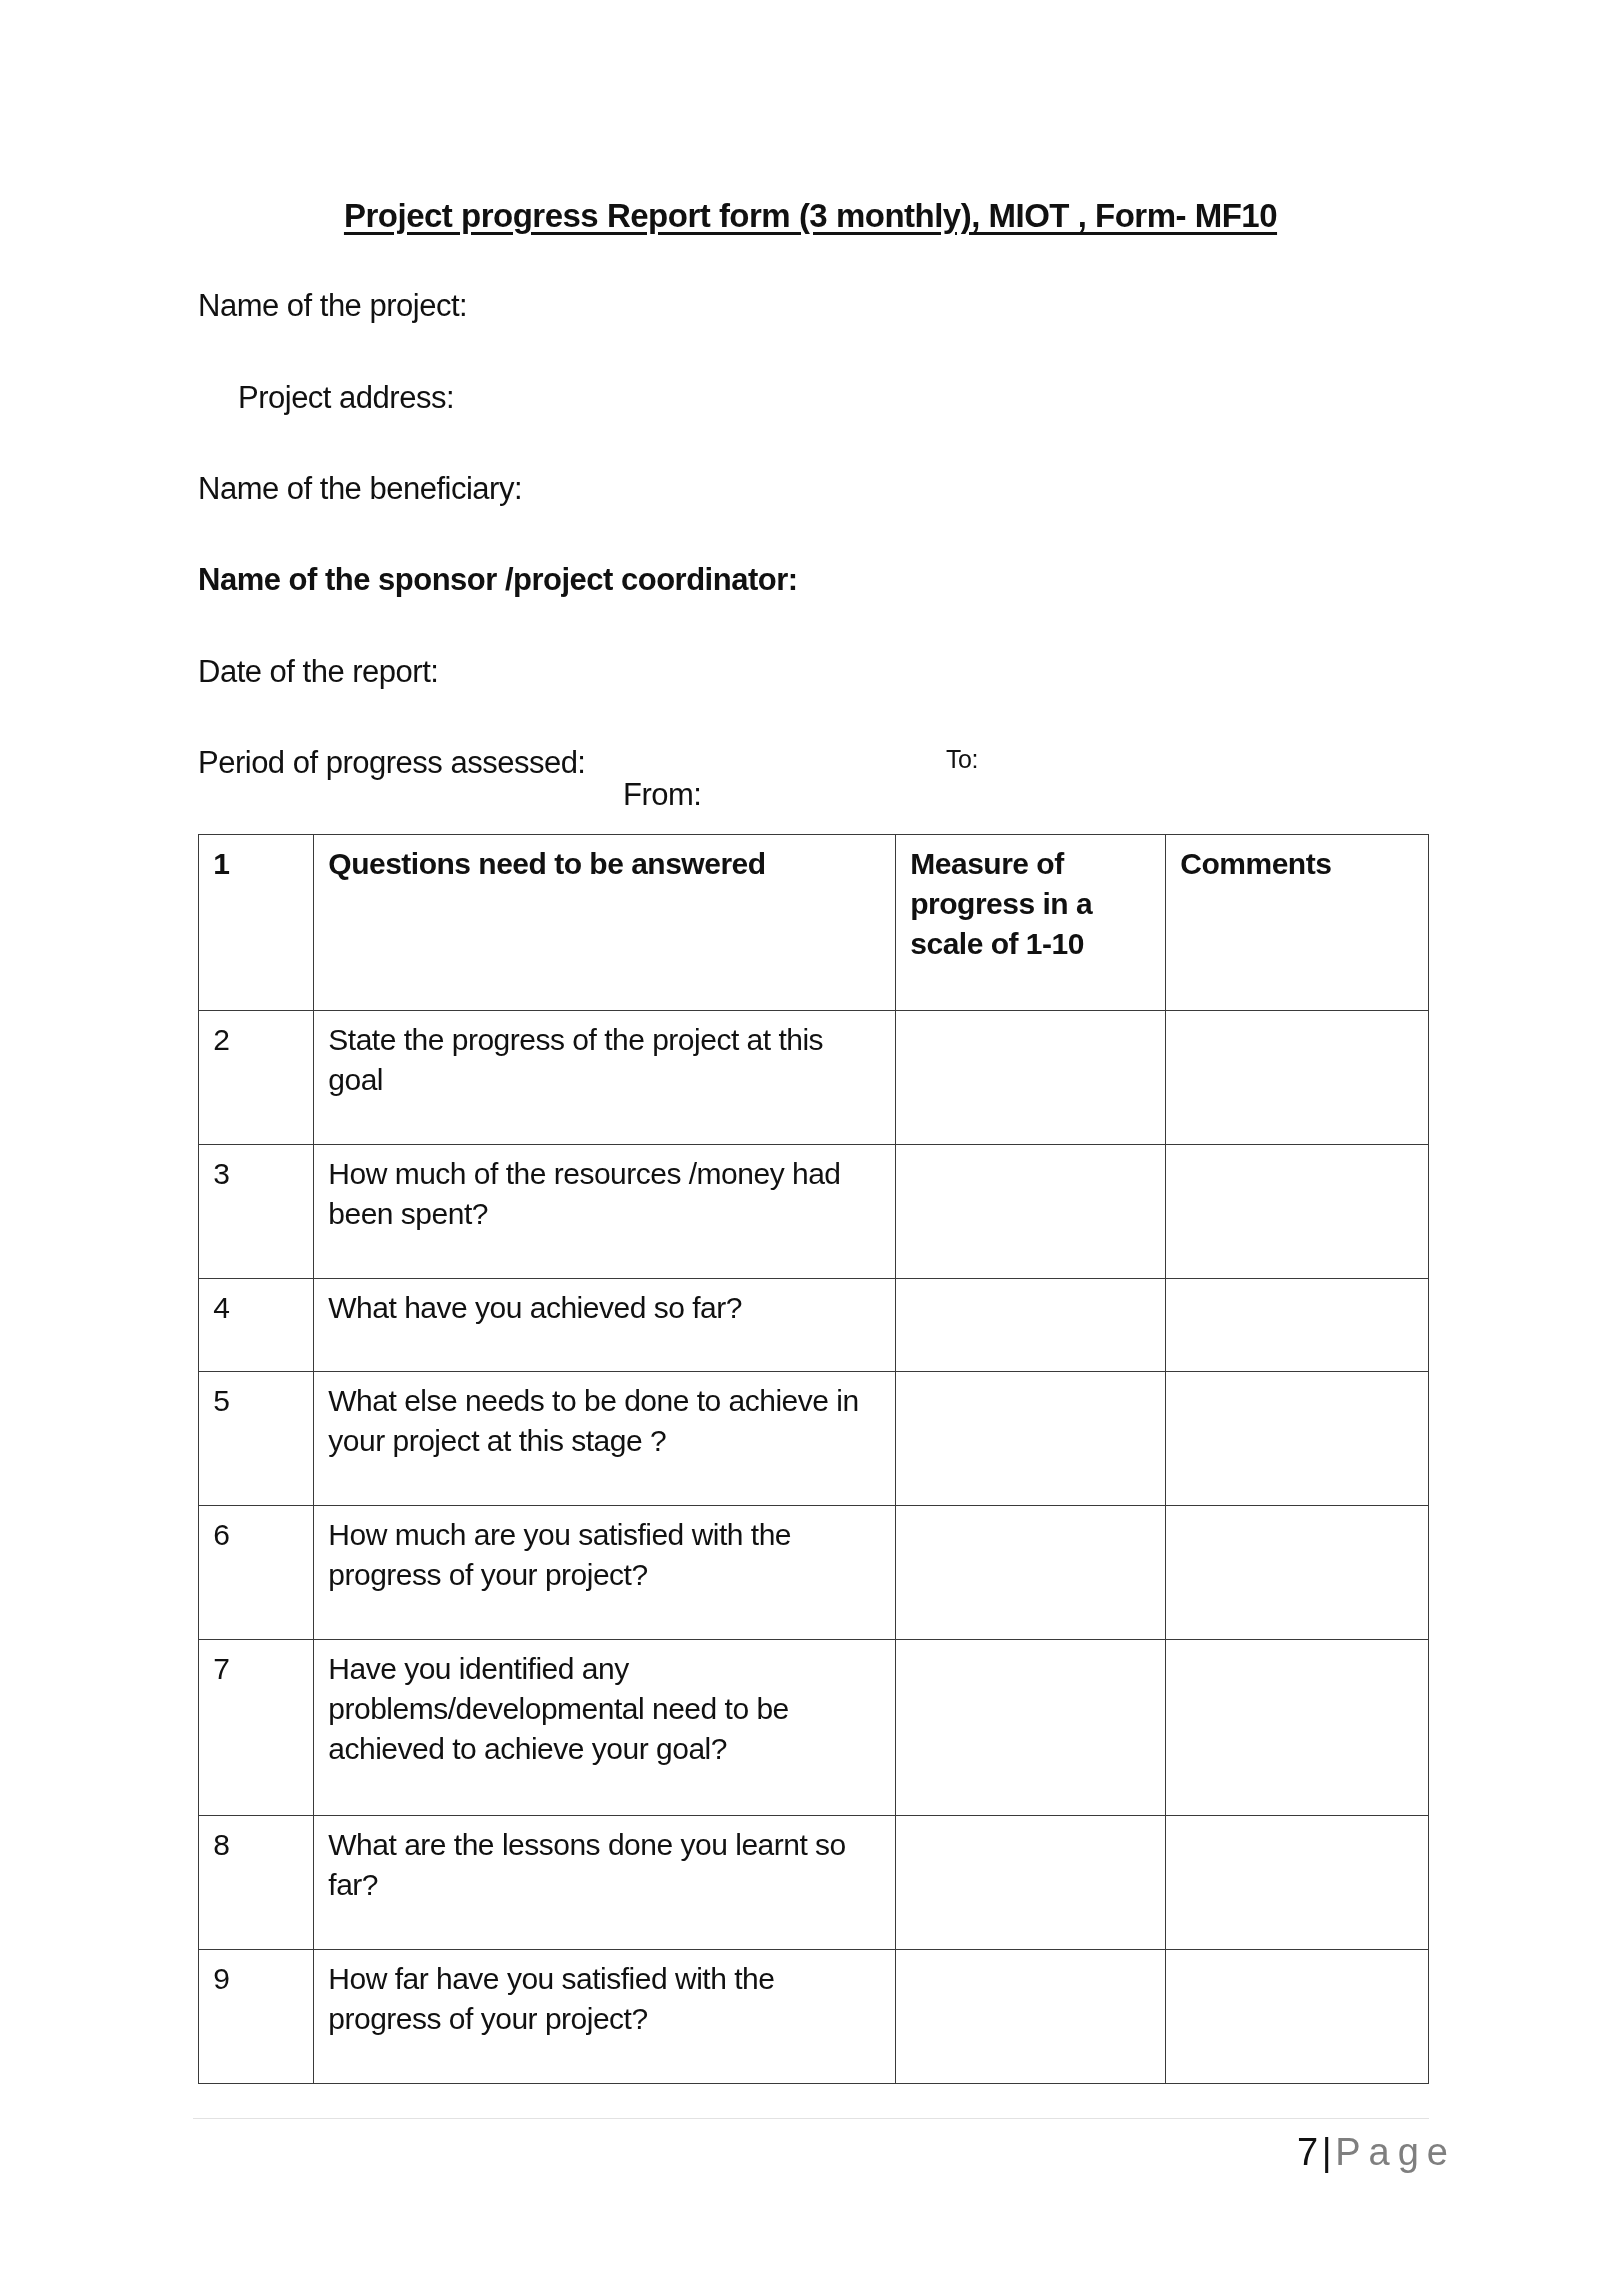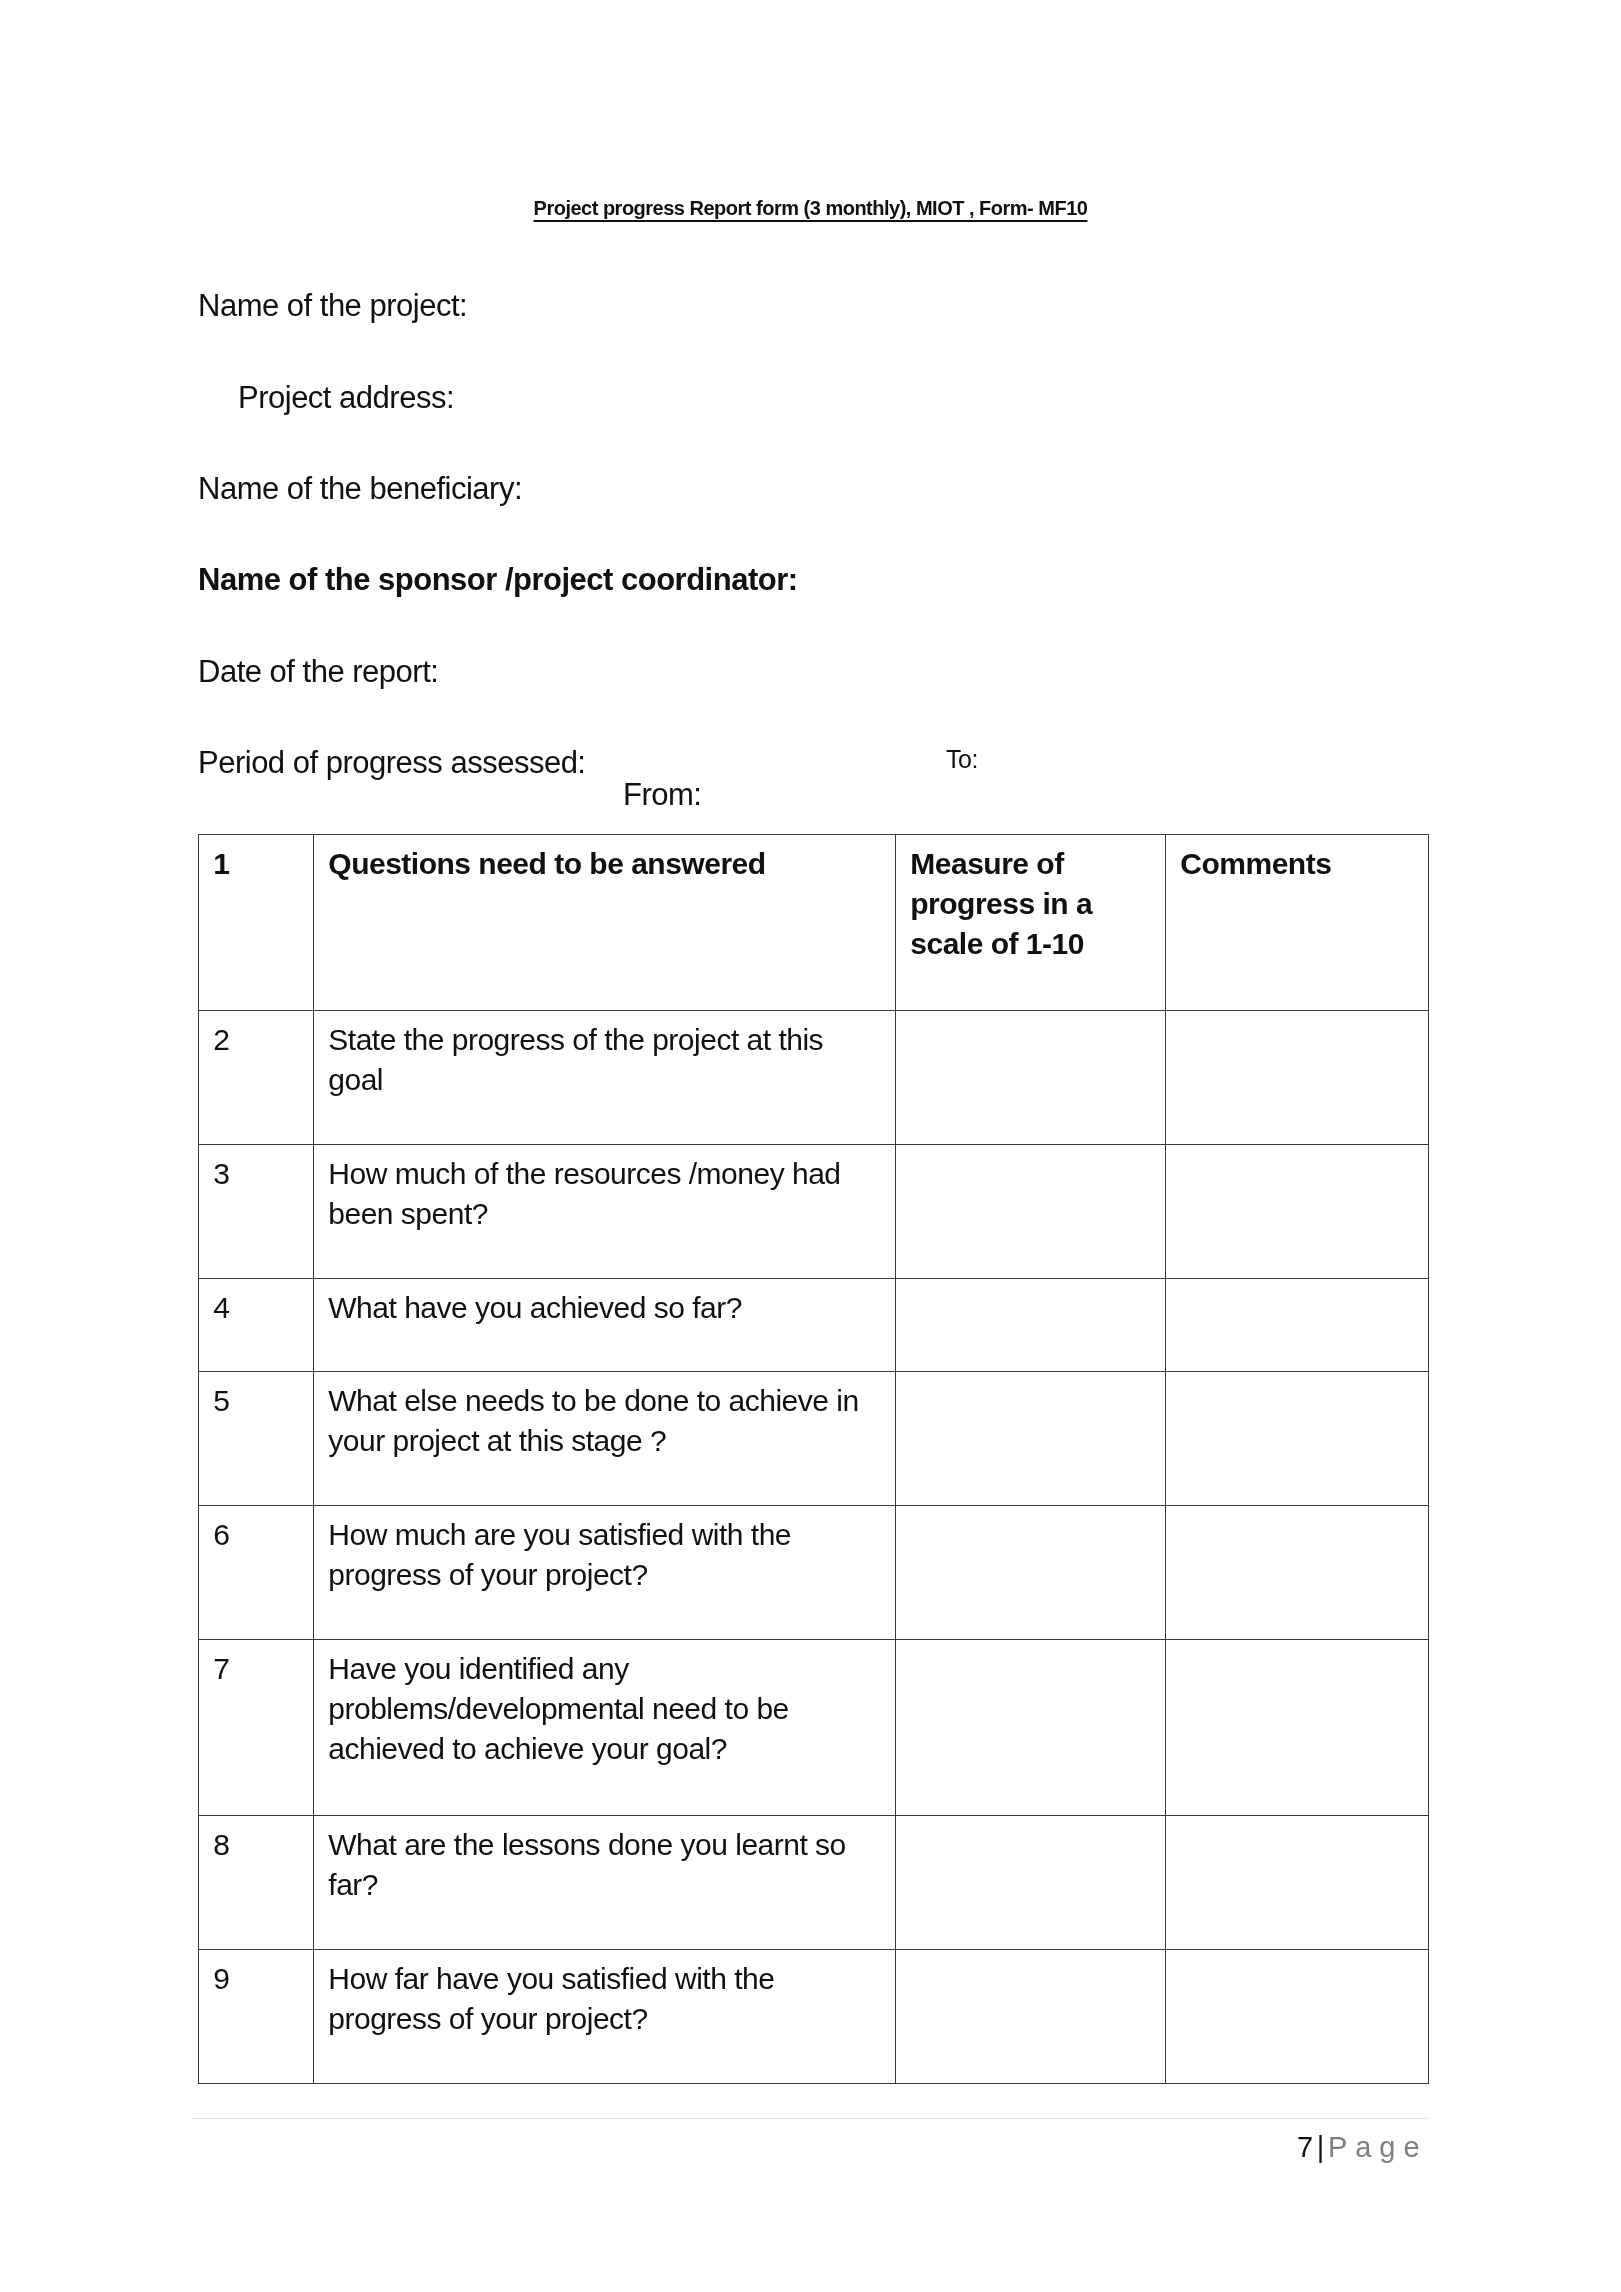--- a/index.html
+++ b/index.html
@@ -14,21 +14,21 @@
       overflow: hidden;
       font-family: "Liberation Sans", sans-serif;
       color: #111111;
     }
     .page-title {
       position: absolute;
       top: 197px;
       left: 0;
       width: 1621px;
       text-align: center;
-      font-size: 20px;
+      font-size: 33px;
       font-weight: bold;
       text-decoration: underline;
       text-underline-offset: 4.5px;
       letter-spacing: -0.5px;
     }
     .field-label {
       position: absolute;
       left: 198px;
       font-size: 31px;
       letter-spacing: -0.5px;
@@ -75,21 +75,21 @@
       top: 2118px;
       left: 193px;
       width: 1236px;
       height: 0;
       border-top: 1.8px solid #e2e2e2;
     }
     .footer-page {
       position: absolute;
       top: 2131px;
       left: 1297px;
-      font-size: 29px;
+      font-size: 38px;
       white-space: nowrap;
     }
     .footer-page .pg-num { color: #111111; }
     .footer-page .pg-sep { color: #111111; margin: 0 3.6px; }
     .footer-page .pg-word { color: #7f7f7f; letter-spacing: 8px; }
   </style>
 </head>
 <body>
 
 <div class="page-title">Project progress Report  form (3 monthly), MIOT , Form- MF10</div>

